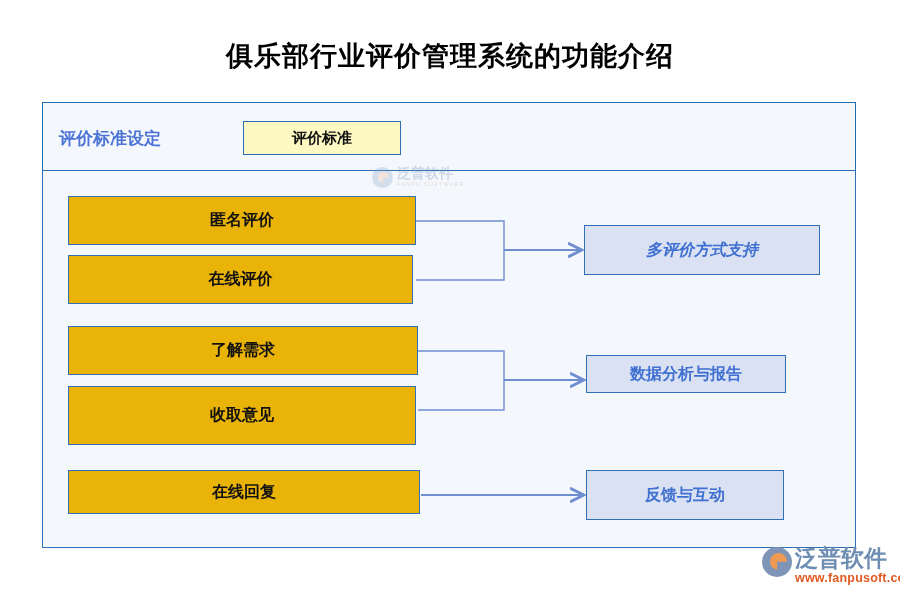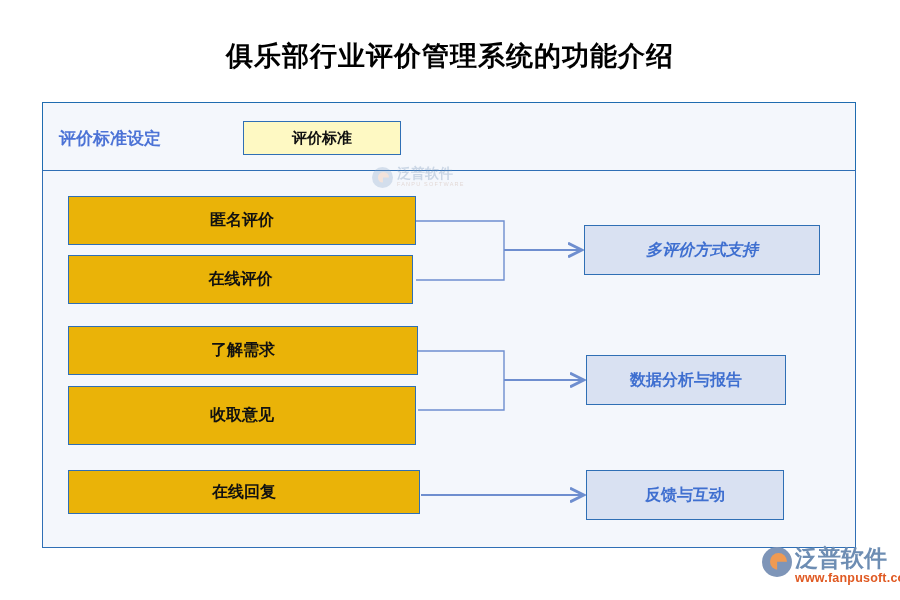--- a/index.html
+++ b/index.html
@@ -246,21 +246,21 @@
 <div class="out-box" style="left:584px; top:225px; width:236px; height:50px;font-style:italic;">
   <span>多评价方式支持</span>
 </div>
 
 <div class="src-box" style="left:68px; top:326px; width:350px; height:49px;">
   <span>了解需求</span>
 </div>
 <div class="src-box" style="left:68px; top:386px; width:348px; height:59px;">
   <span>收取意见</span>
 </div>
-<div class="out-box" style="left:586px; top:355px; width:200px; height:50px;">
+<div class="out-box" style="left:586px; top:355px; width:200px; height:38px;">
   <span>数据分析与报告</span>
 </div>
 
 <div class="src-box" style="left:68px; top:470px; width:352px; height:44px;">
   <span>在线回复</span>
 </div>
 <div class="out-box" style="left:586px; top:470px; width:198px; height:50px;">
   <span>反馈与互动</span>
 </div>
 

